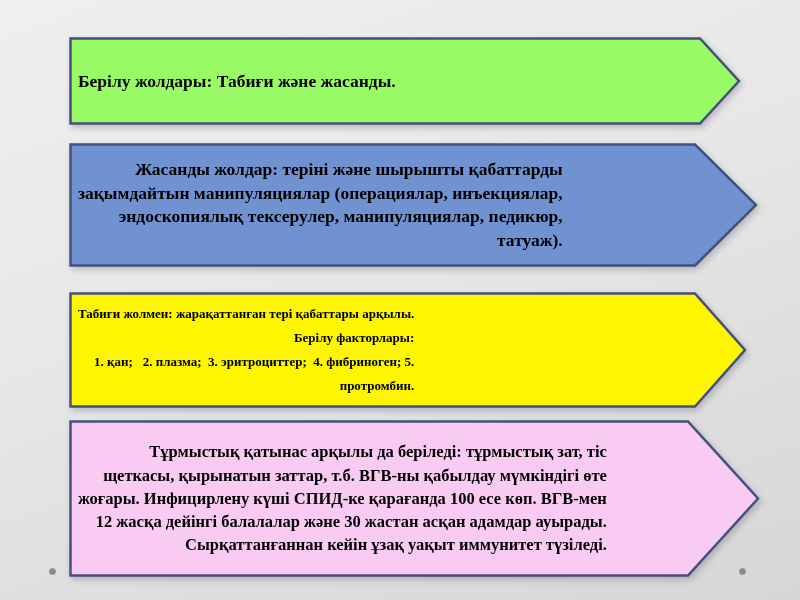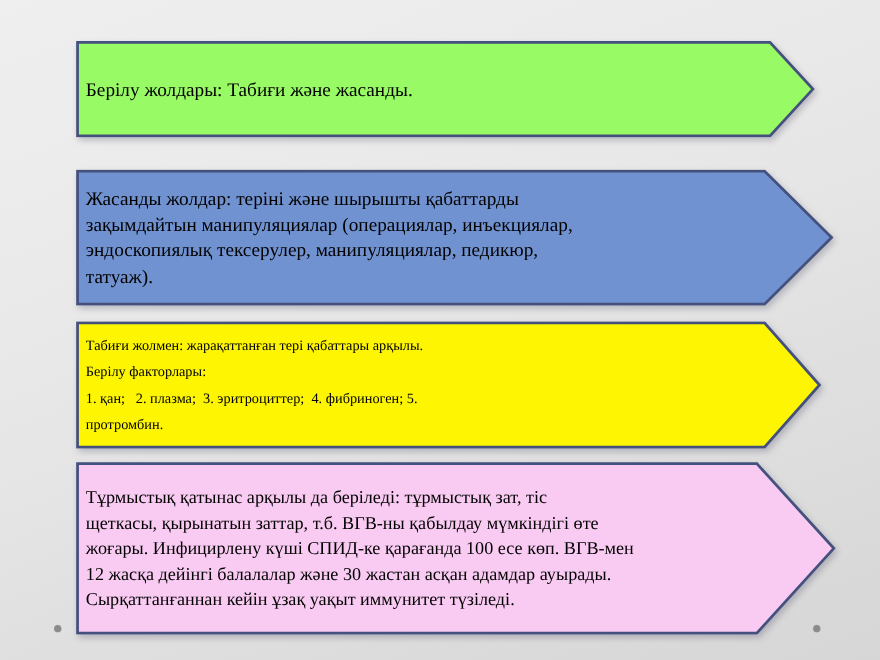--- a/index.html
+++ b/index.html
@@ -32,29 +32,30 @@
     left: 9px;
     top: 0;
     bottom: 0;
     right: 55px;
     display: flex;
     align-items: center;
     overflow: visible;
   }
   .banner-text .lines {
     white-space: pre;
-    font-weight: normal;
+    font-weight: bold;
     color: #000000;
+    text-align: right;
   }
   .banner-1 .lines { font-size: 17.5px; line-height: 24px; }
   .banner-2 .lines { font-size: 17.5px; line-height: 23.5px; }
   .banner-3 .lines { font-size: 13px; line-height: 24px; }
   .banner-4 .lines { font-size: 16.5px; line-height: 23.2px; }
   .banner-1 { left: 69px; top: 37px;  width: 672px; height: 88px; }
-  .banner-2 { left: 69px; top: 154px; width: 689px; height: 124px; }
+  .banner-2 { left: 69px; top: 143px; width: 689px; height: 124px; }
   .banner-3 { left: 69px; top: 292px; width: 678px; height: 116px; }
   .banner-4 { left: 69px; top: 420px; width: 691px; height: 157px; }
   .decor-dot {
     position: absolute;
     width: 7px;
     height: 7px;
     border-radius: 50%;
     background: radial-gradient(circle, #8b8b8b 55%, rgba(139,139,139,0) 100%);
   }
   .decor-dot.left  { left: 49px; top: 568px; }

